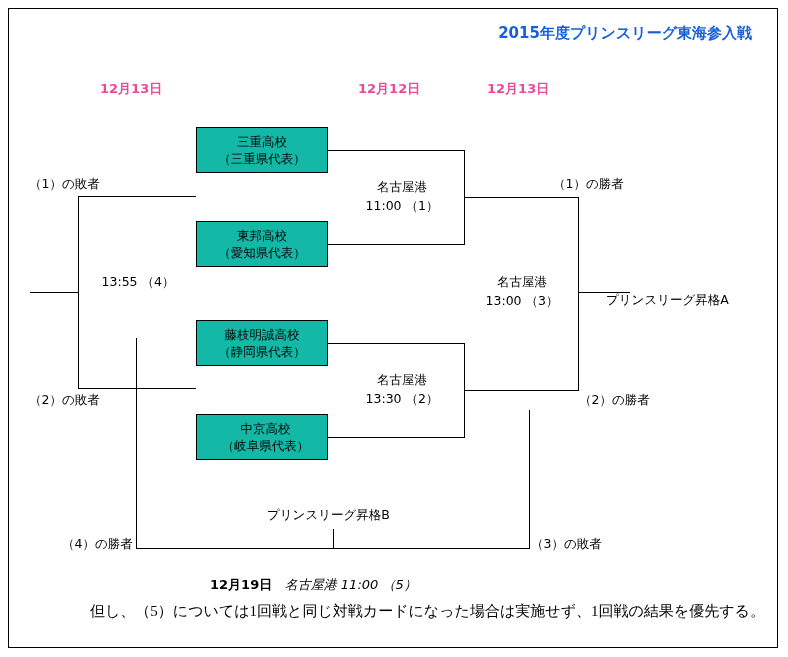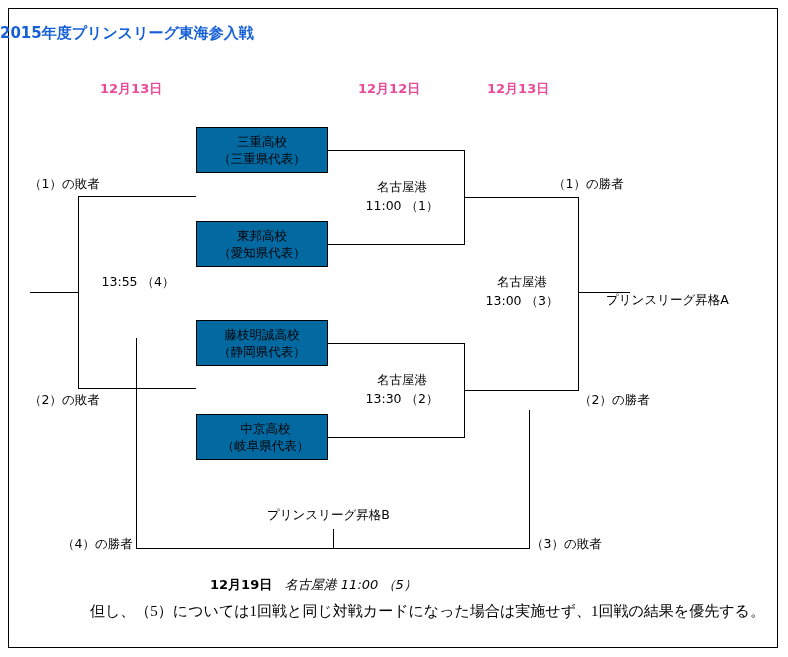--- a/index.html
+++ b/index.html
@@ -26,36 +26,36 @@
     width: 770px;
     height: 640px;
     border: 1px solid #000000;
     box-sizing: border-box;
   }
   .title {
     position: absolute;
     left: 0;
     top: 24px;
     width: 752px;
-    text-align: left;
+    text-align: right;
     color: #1560d8;
     font-size: 15px;
     font-weight: bold;
     letter-spacing: 0px;
   }
   .dhdr {
     position: absolute;
     font-size: 13px;
     font-weight: bold;
     color: #ec4899;
     white-space: nowrap;
   }
   .teambox {
     position: absolute;
-    background: #0369a1;
+    background: #14b8a6;
     border: 1px solid #000000;
     box-sizing: border-box;
     width: 132px;
     height: 46px;
     display: flex;
     flex-direction: column;
     align-items: center;
     justify-content: center;
     font-size: 12.5px;
     line-height: 17px;

